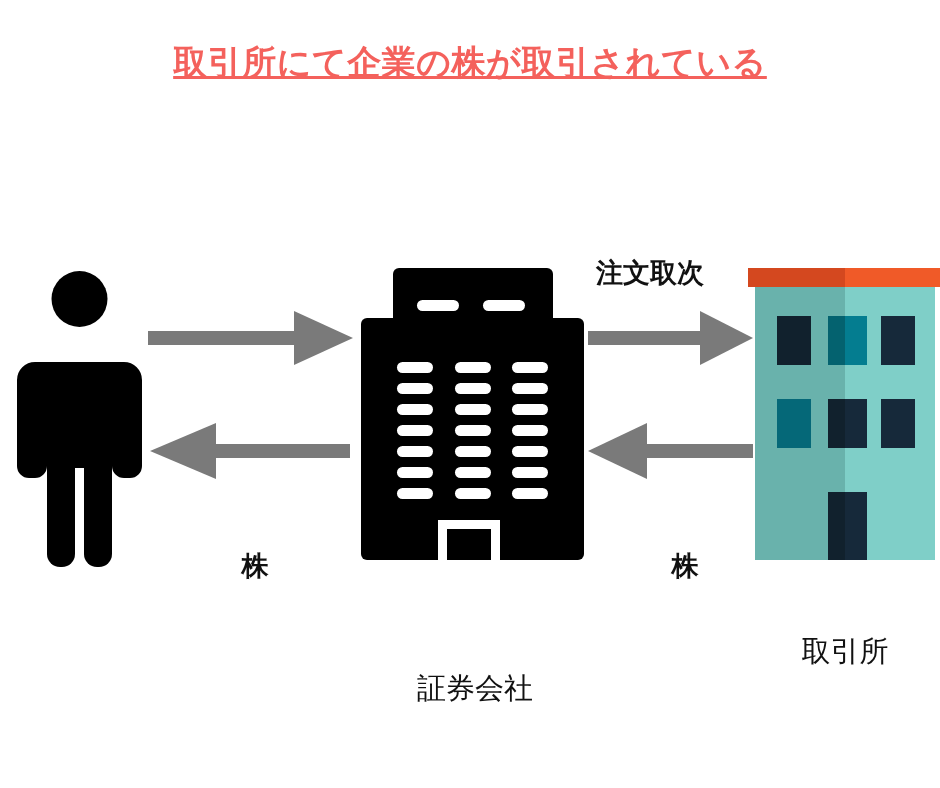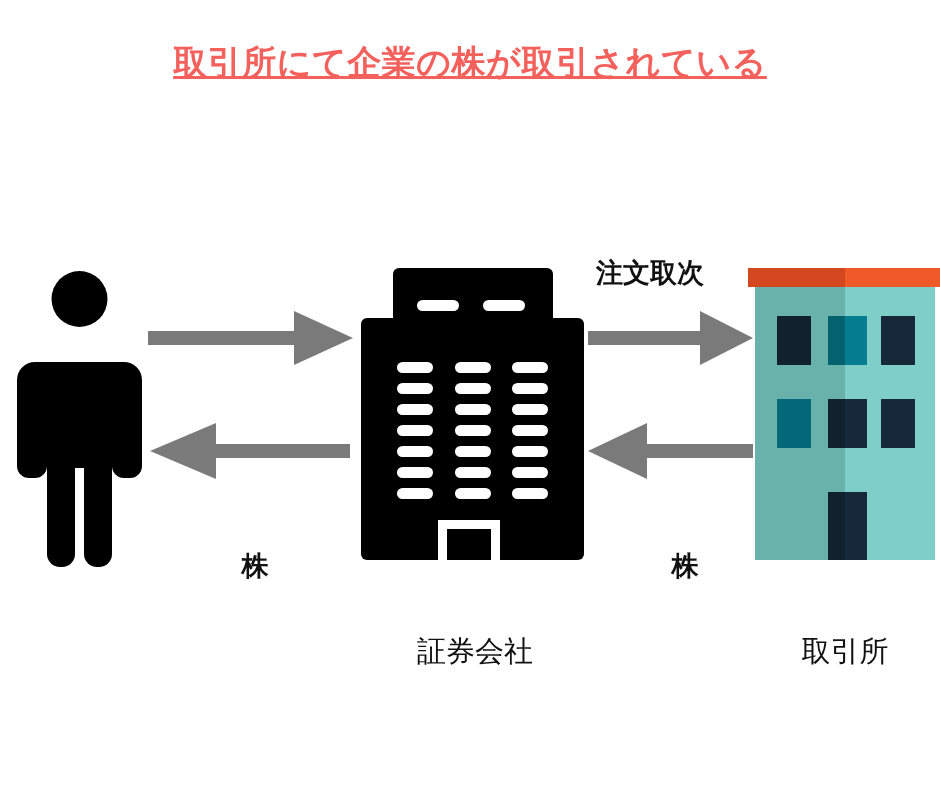--- a/index.html
+++ b/index.html
@@ -55,21 +55,21 @@
     color: #111111;
     white-space: nowrap;
     text-align: center;
   }
 
   #label-order       { left: 155px; top: 255px; width: 200px; }
   #label-brokerage   { left: 545px; top: 255px; width: 210px; }
   #label-stock-left  { left: 155px; top: 548px; width: 200px; }
   #label-stock-right { left: 585px; top: 548px; width: 200px; }
 
-  #caption-broker   { left: 365px; top: 632px; width: 220px; }
+  #caption-broker   { left: 365px; top: 669px; width: 220px; }
   #caption-exchange { left: 745px; top: 632px; width: 200px; }
 
   
   .figure { position: absolute; }
   #person-figure   { left: 12px;  top: 268px; width: 135px; height: 300px; }
   #broker-figure   { left: 355px; top: 268px; width: 235px; height: 292px; }
   #exchange-figure { left: 745px; top: 268px; width: 200px; height: 292px; }
 
   .arrow-figure { position: absolute; }
   #arrow-order-out    { left: 148px; top: 308px; width: 205px; height: 60px; }

